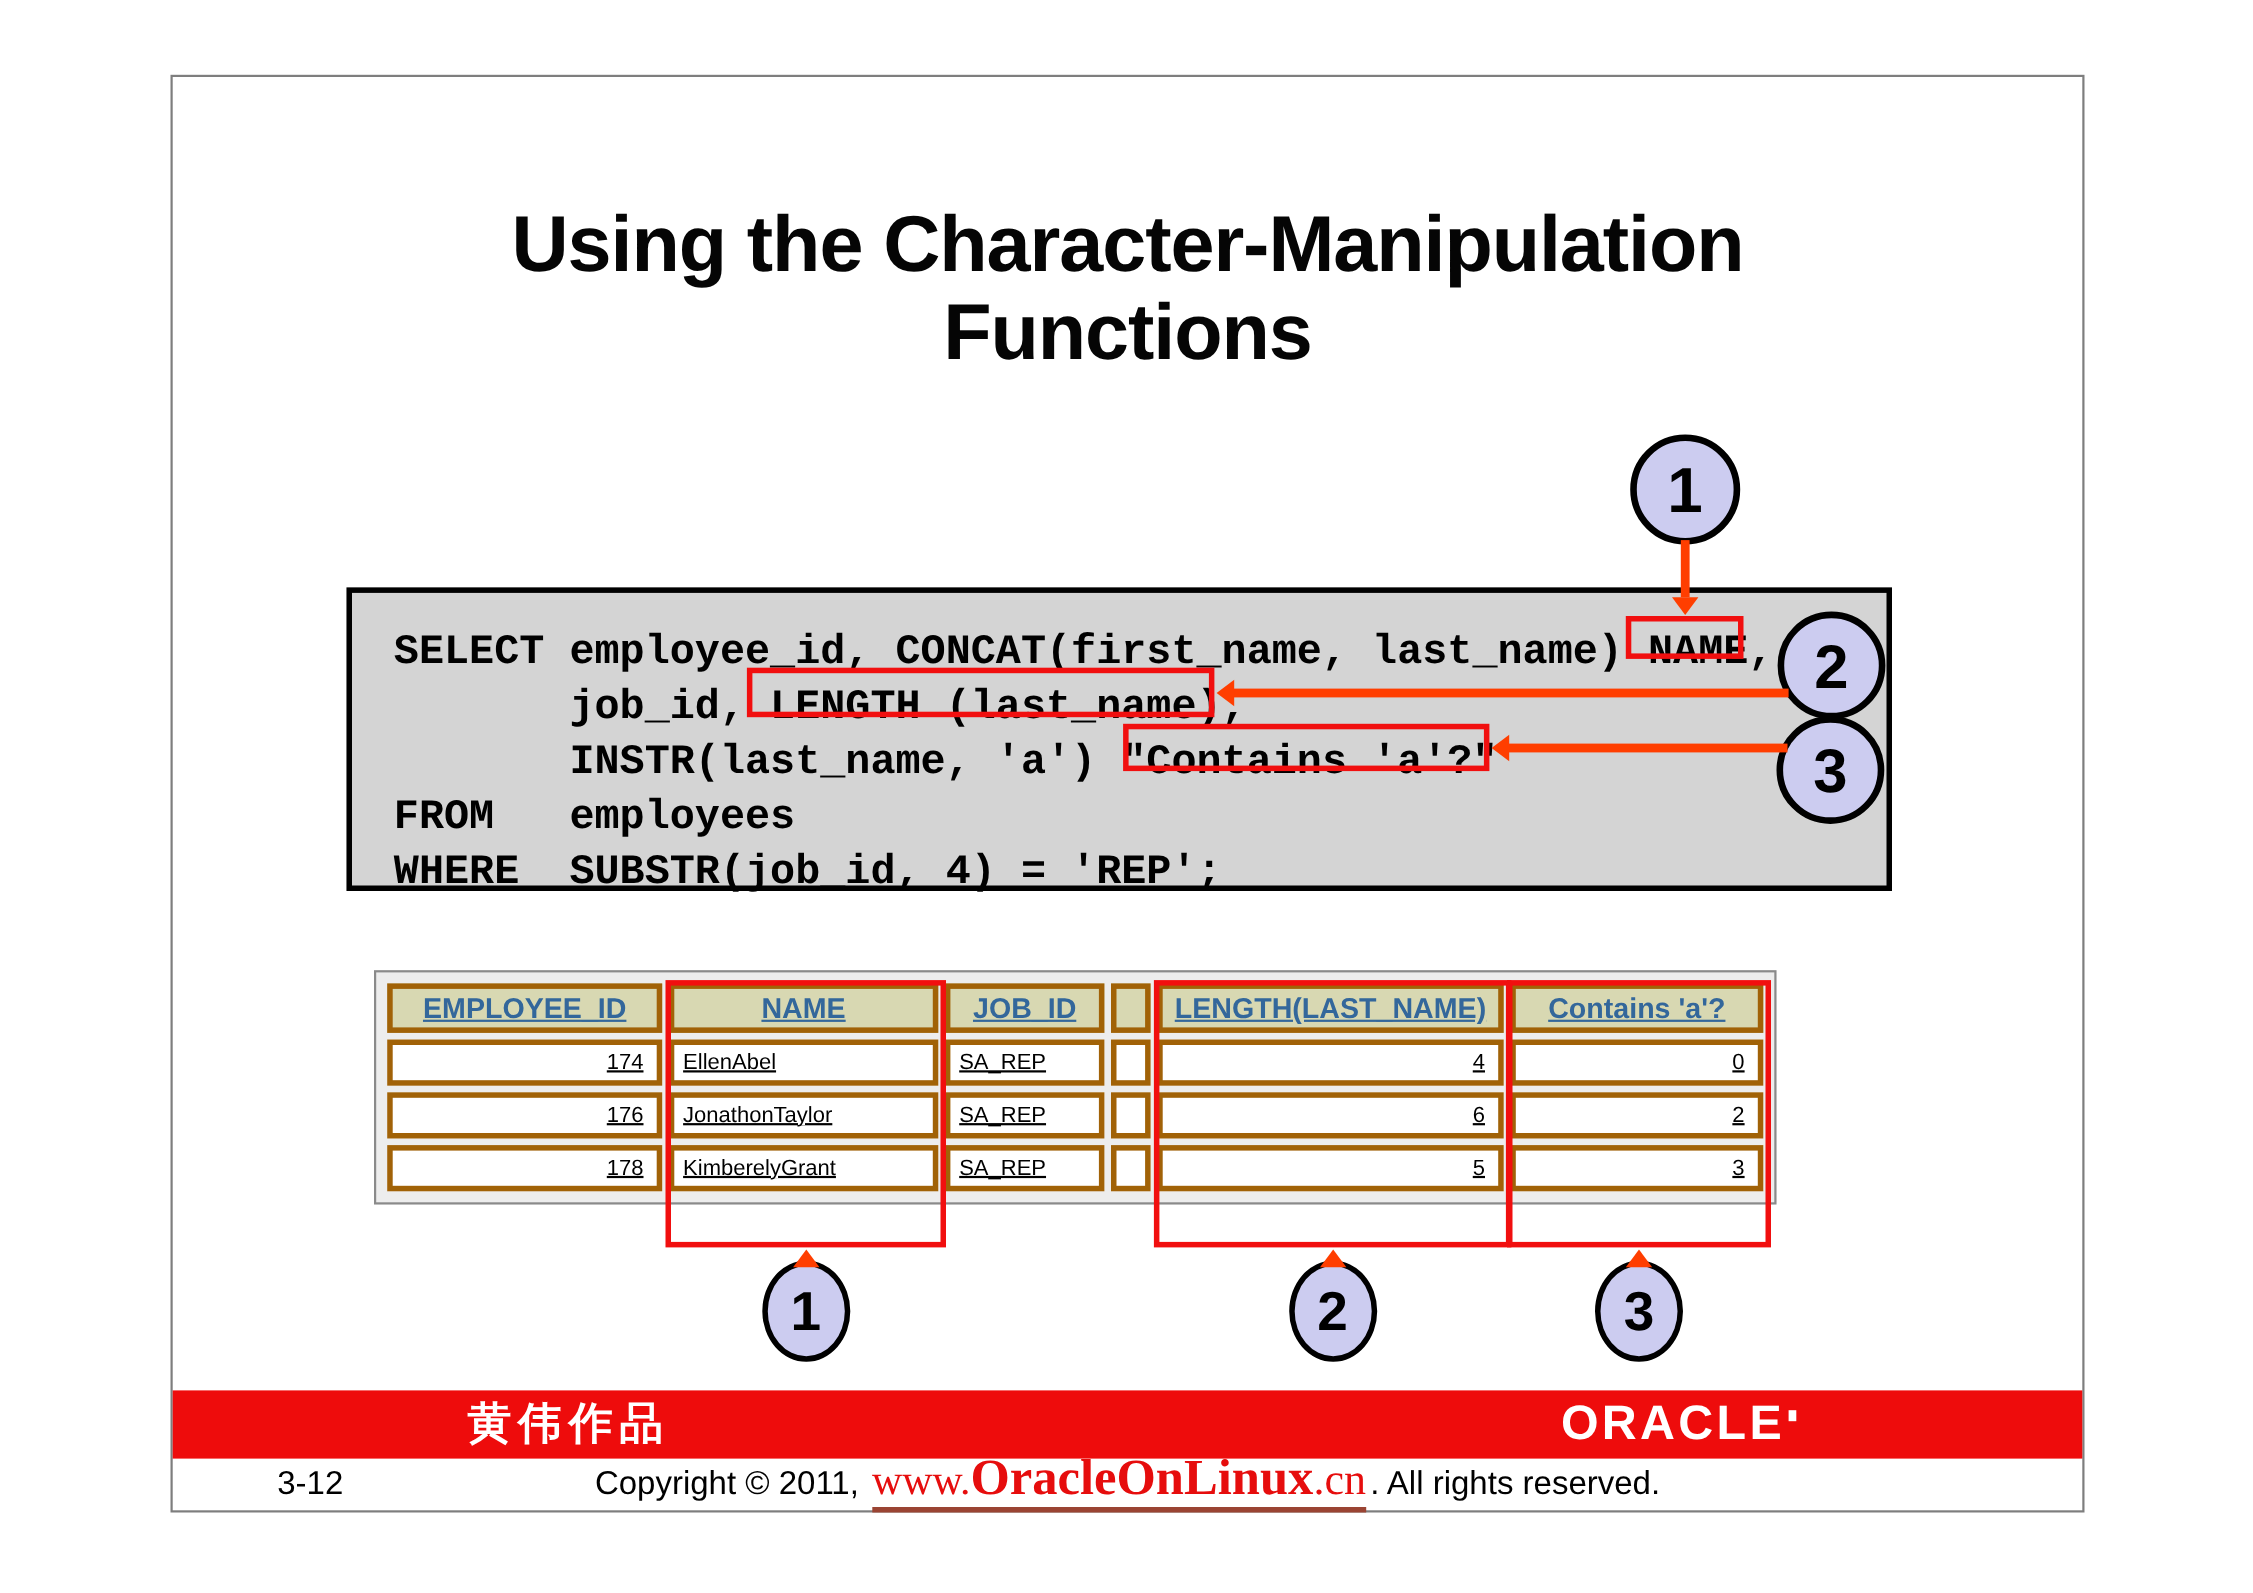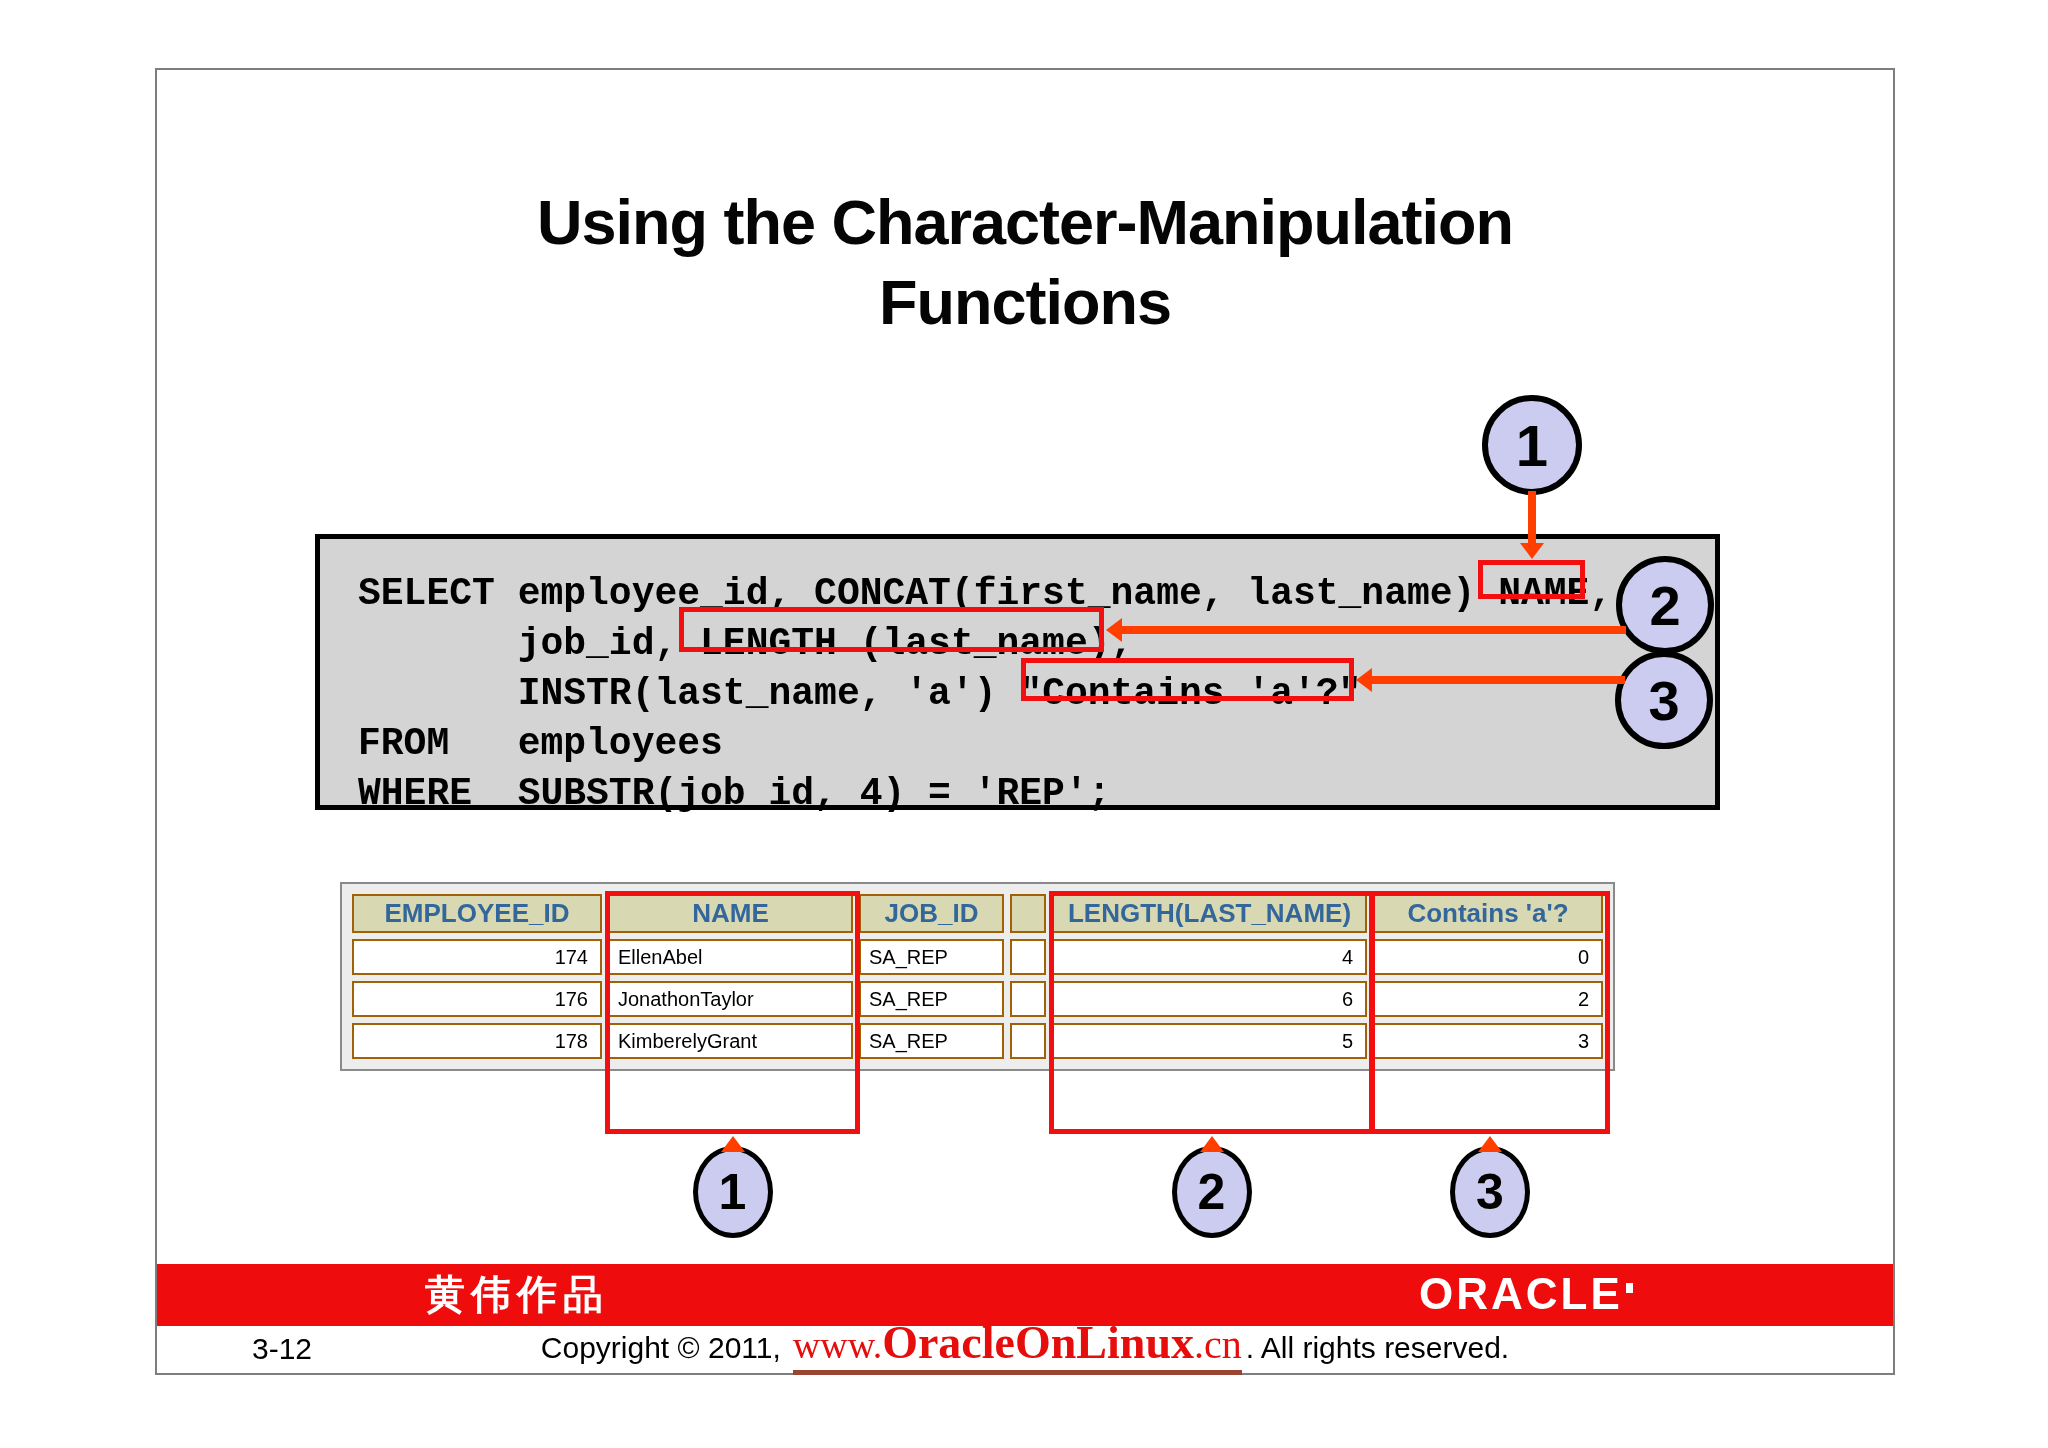--- a/index.html
+++ b/index.html
@@ -2,41 +2,41 @@
 <html style="--band-red: #ee0c0c; --annotation-red: #f10f0f; --arrow-orange: #ff3e00; --circle-fill: #ccccf0; --header-bg: #d8d8b2; --header-text-blue: #33679b; --url-red: #e60d0d; --url-underline: #9a4433; --code-bg: #d4d4d4;"><head>
 <meta charset="utf-8">
 <style>
   html,body{margin:0;padding:0;background:#fff;}
   #canvas{position:relative;width:2048px;height:1448px;background:#fff;overflow:hidden;
           font-family:"Liberation Sans",sans-serif;}
   #slide{position:absolute;left:155px;top:68px;width:1740px;height:1307px;background:#fff;
          border:2px solid #7e7e7e;box-sizing:border-box;}
   
   .title{position:absolute;top:112px;left:0;width:100%;text-align:center;color:#050505;
-         font-weight:bold;font-size:63px;line-height:80px;letter-spacing:-1px;}
+         font-weight:bold;font-size:72px;line-height:80px;letter-spacing:-1px;}
   
   .code{position:absolute;left:158px;top:464px;width:1395px;height:266px;background:var(--code-bg,#d4d4d4);
         border:5px solid #000;}
   .code pre{margin:16px;padding:14px 0 0 22px;font-family:"Liberation Mono",monospace;
             font-weight:bold;font-size:38px;line-height:50px;color:#000;white-space:pre;}
   
   .callout{position:absolute;border-radius:50%;border:6px solid #000;background:var(--circle-fill,#ccccf0);
            display:flex;align-items:center;justify-content:center;color:#000;
            font-weight:bold;box-sizing:border-box;z-index:5;}
   .callout-lg{width:100px;height:100px;font-size:58px;}
   #callout-top-1{left:1348px;top:325px;}
   #callout-2{left:1459px;top:486px;width:98px;height:98px;font-size:56px;}
   #callout-3{left:1458px;top:581px;width:98px;height:98px;font-size:56px;}
   .callout-sm{width:80px;height:92px;font-size:50px;border-width:5px;top:1076px;}
   
   .tbl-wrap{position:absolute;left:183px;top:812px;background:#ededed;border:2px solid #8a8a8a;
             padding:4px;z-index:2;}
   .tbl-wrap table{border-collapse:separate;border-spacing:6px;}
-  .tbl-wrap th,.tbl-wrap td{border:2px solid #a16207;background:#fff;padding:2px 4px;
-            font-family:"Liberation Sans",sans-serif;overflow:hidden;}
+  .tbl-wrap th,.tbl-wrap td{border:5px solid #a16207;background:#fff;padding:2px 4px;
+            font-family:"Liberation Sans",sans-serif;overflow:hidden;text-decoration:underline;}
   .tbl-wrap th{height:30px;background:var(--header-bg,#d8d8b2);color:var(--header-text-blue,#33679b);
             font-weight:bold;font-size:26px;text-align:center;}
   .tbl-wrap td{height:28px;font-size:20px;color:#000;}
   col.w1{width:250px;}col.w2{width:245px;}col.w3{width:145px;}col.w4{width:36px;}
   col.w5{width:315px;}col.w6{width:230px;}
   td.ar{text-align:right;padding-right:12px;}
   td.al{text-align:left;padding-left:8px;}
   
   .band{position:absolute;left:0;top:1194px;width:100%;height:62px;background:var(--band-red,#ee0c0c);}
   .brand{position:absolute;left:268px;top:0;height:62px;line-height:60px;color:#fff;

